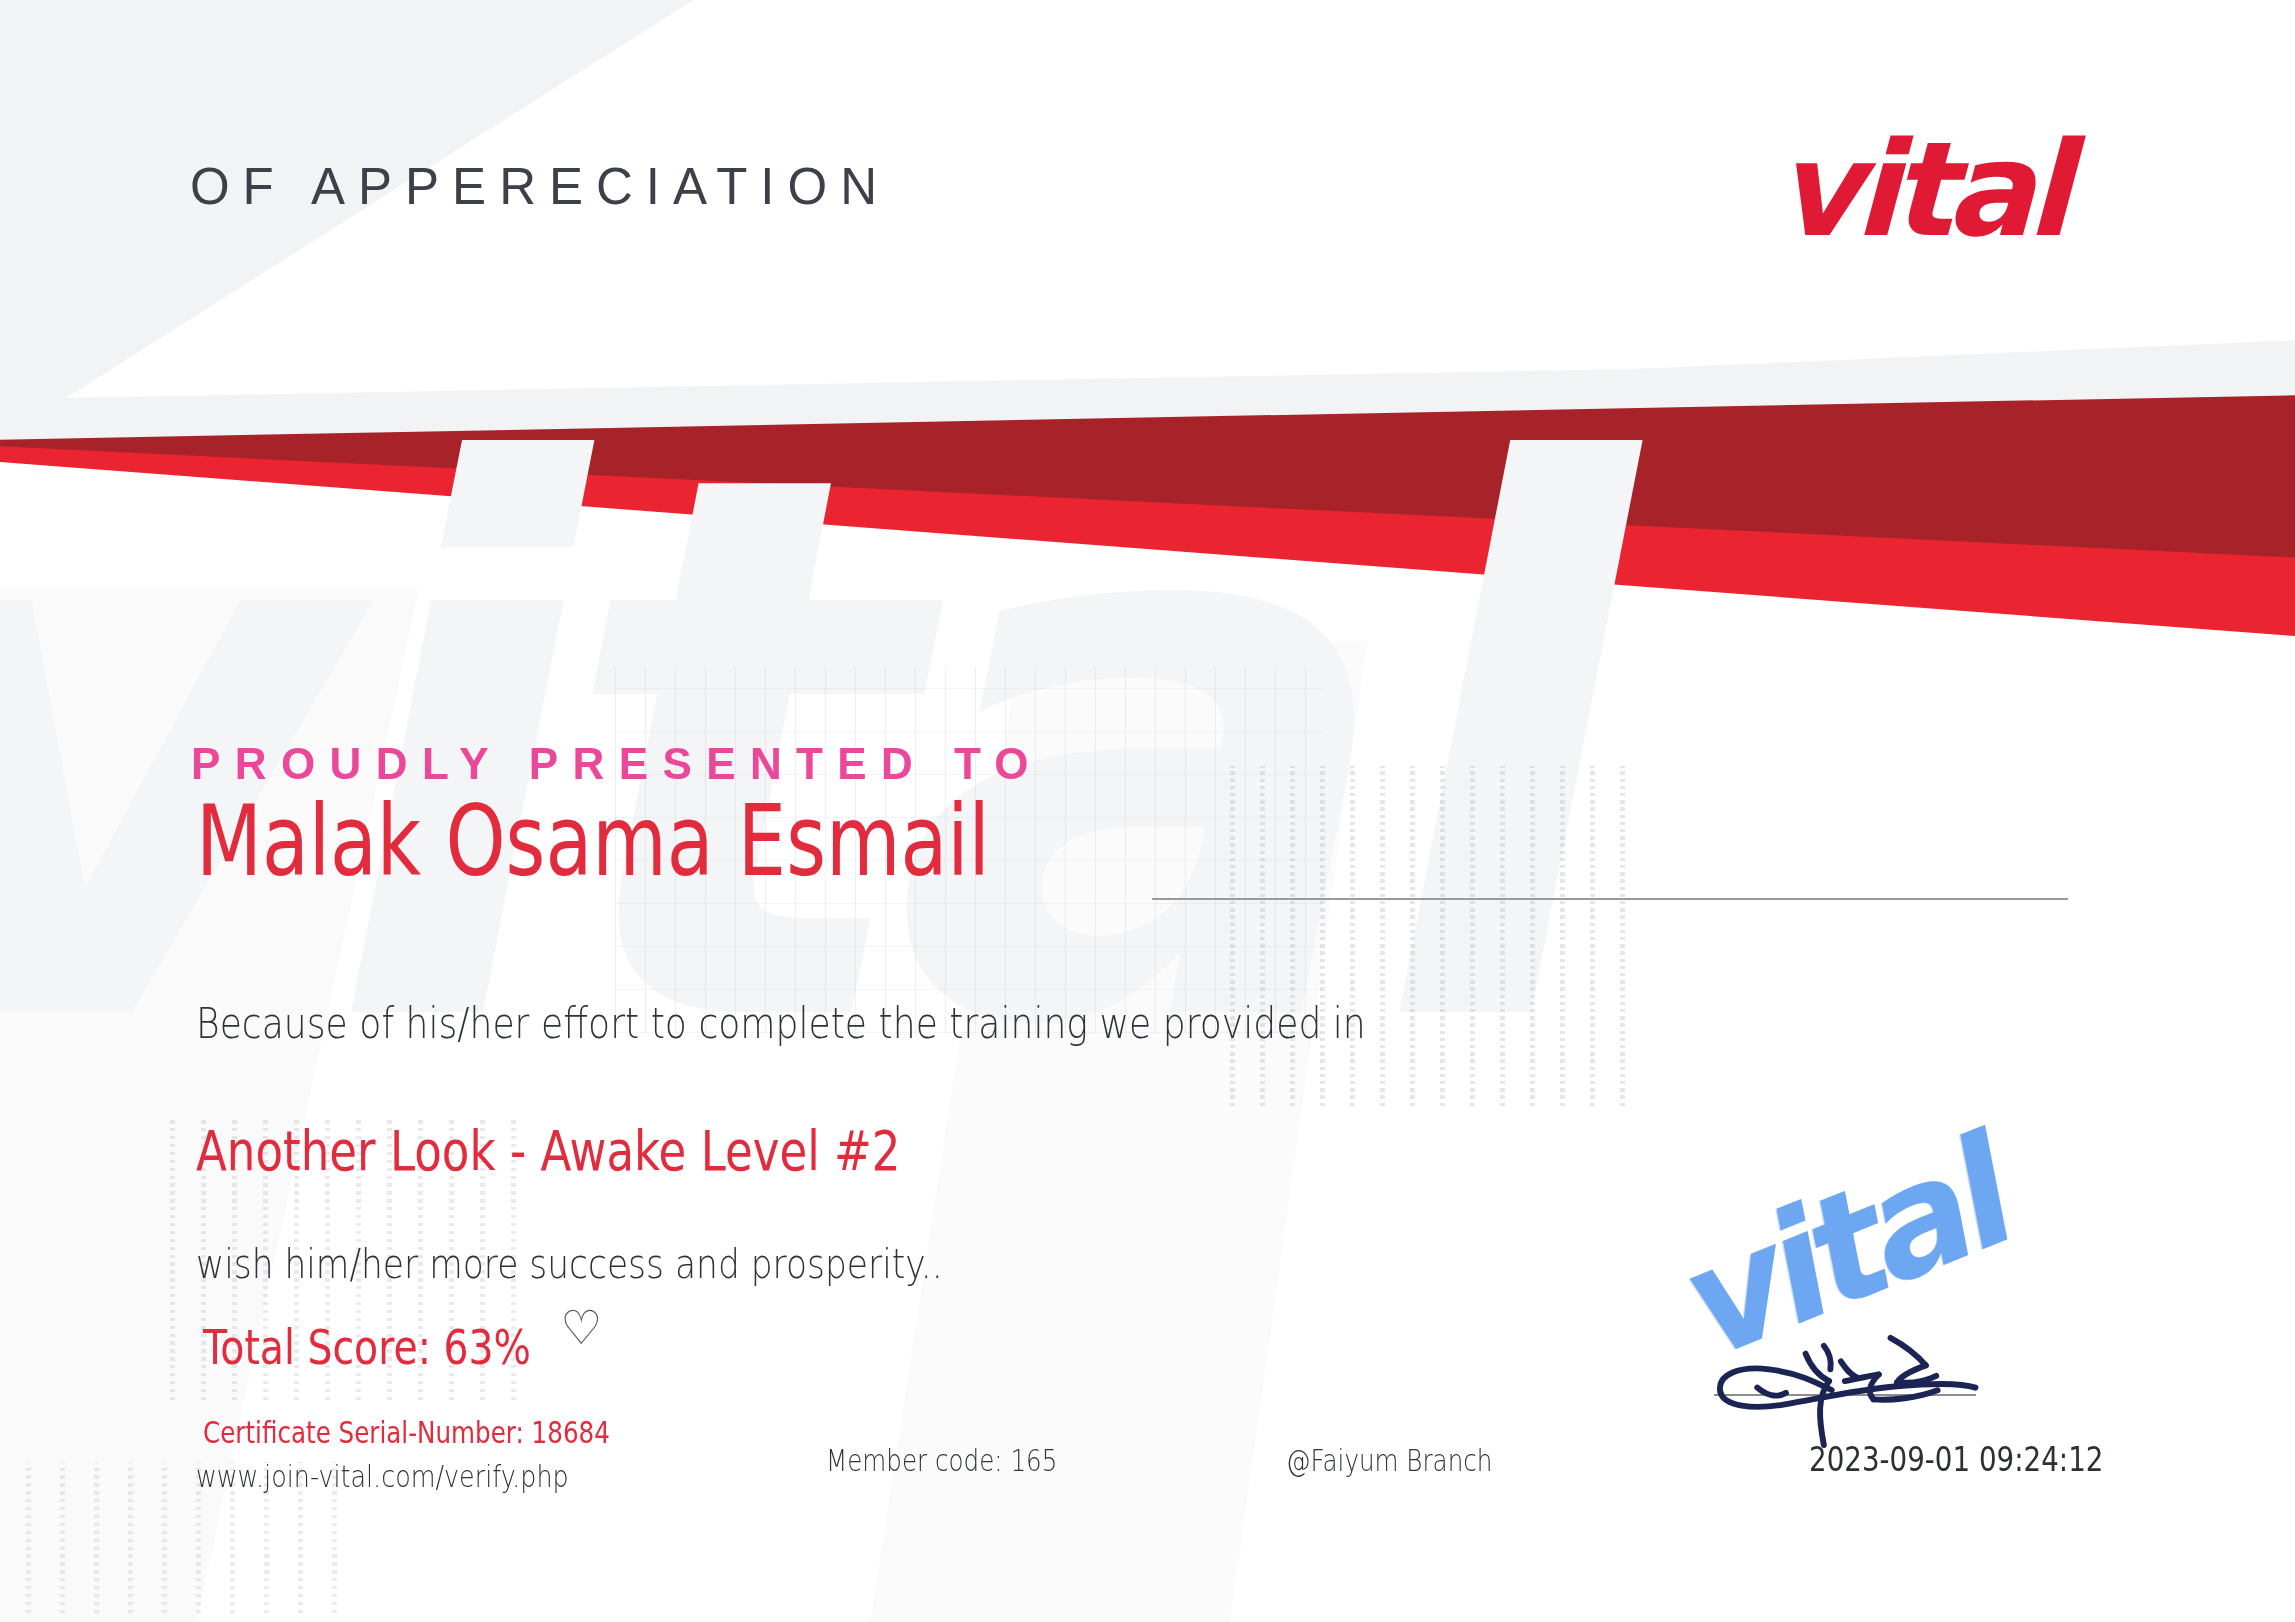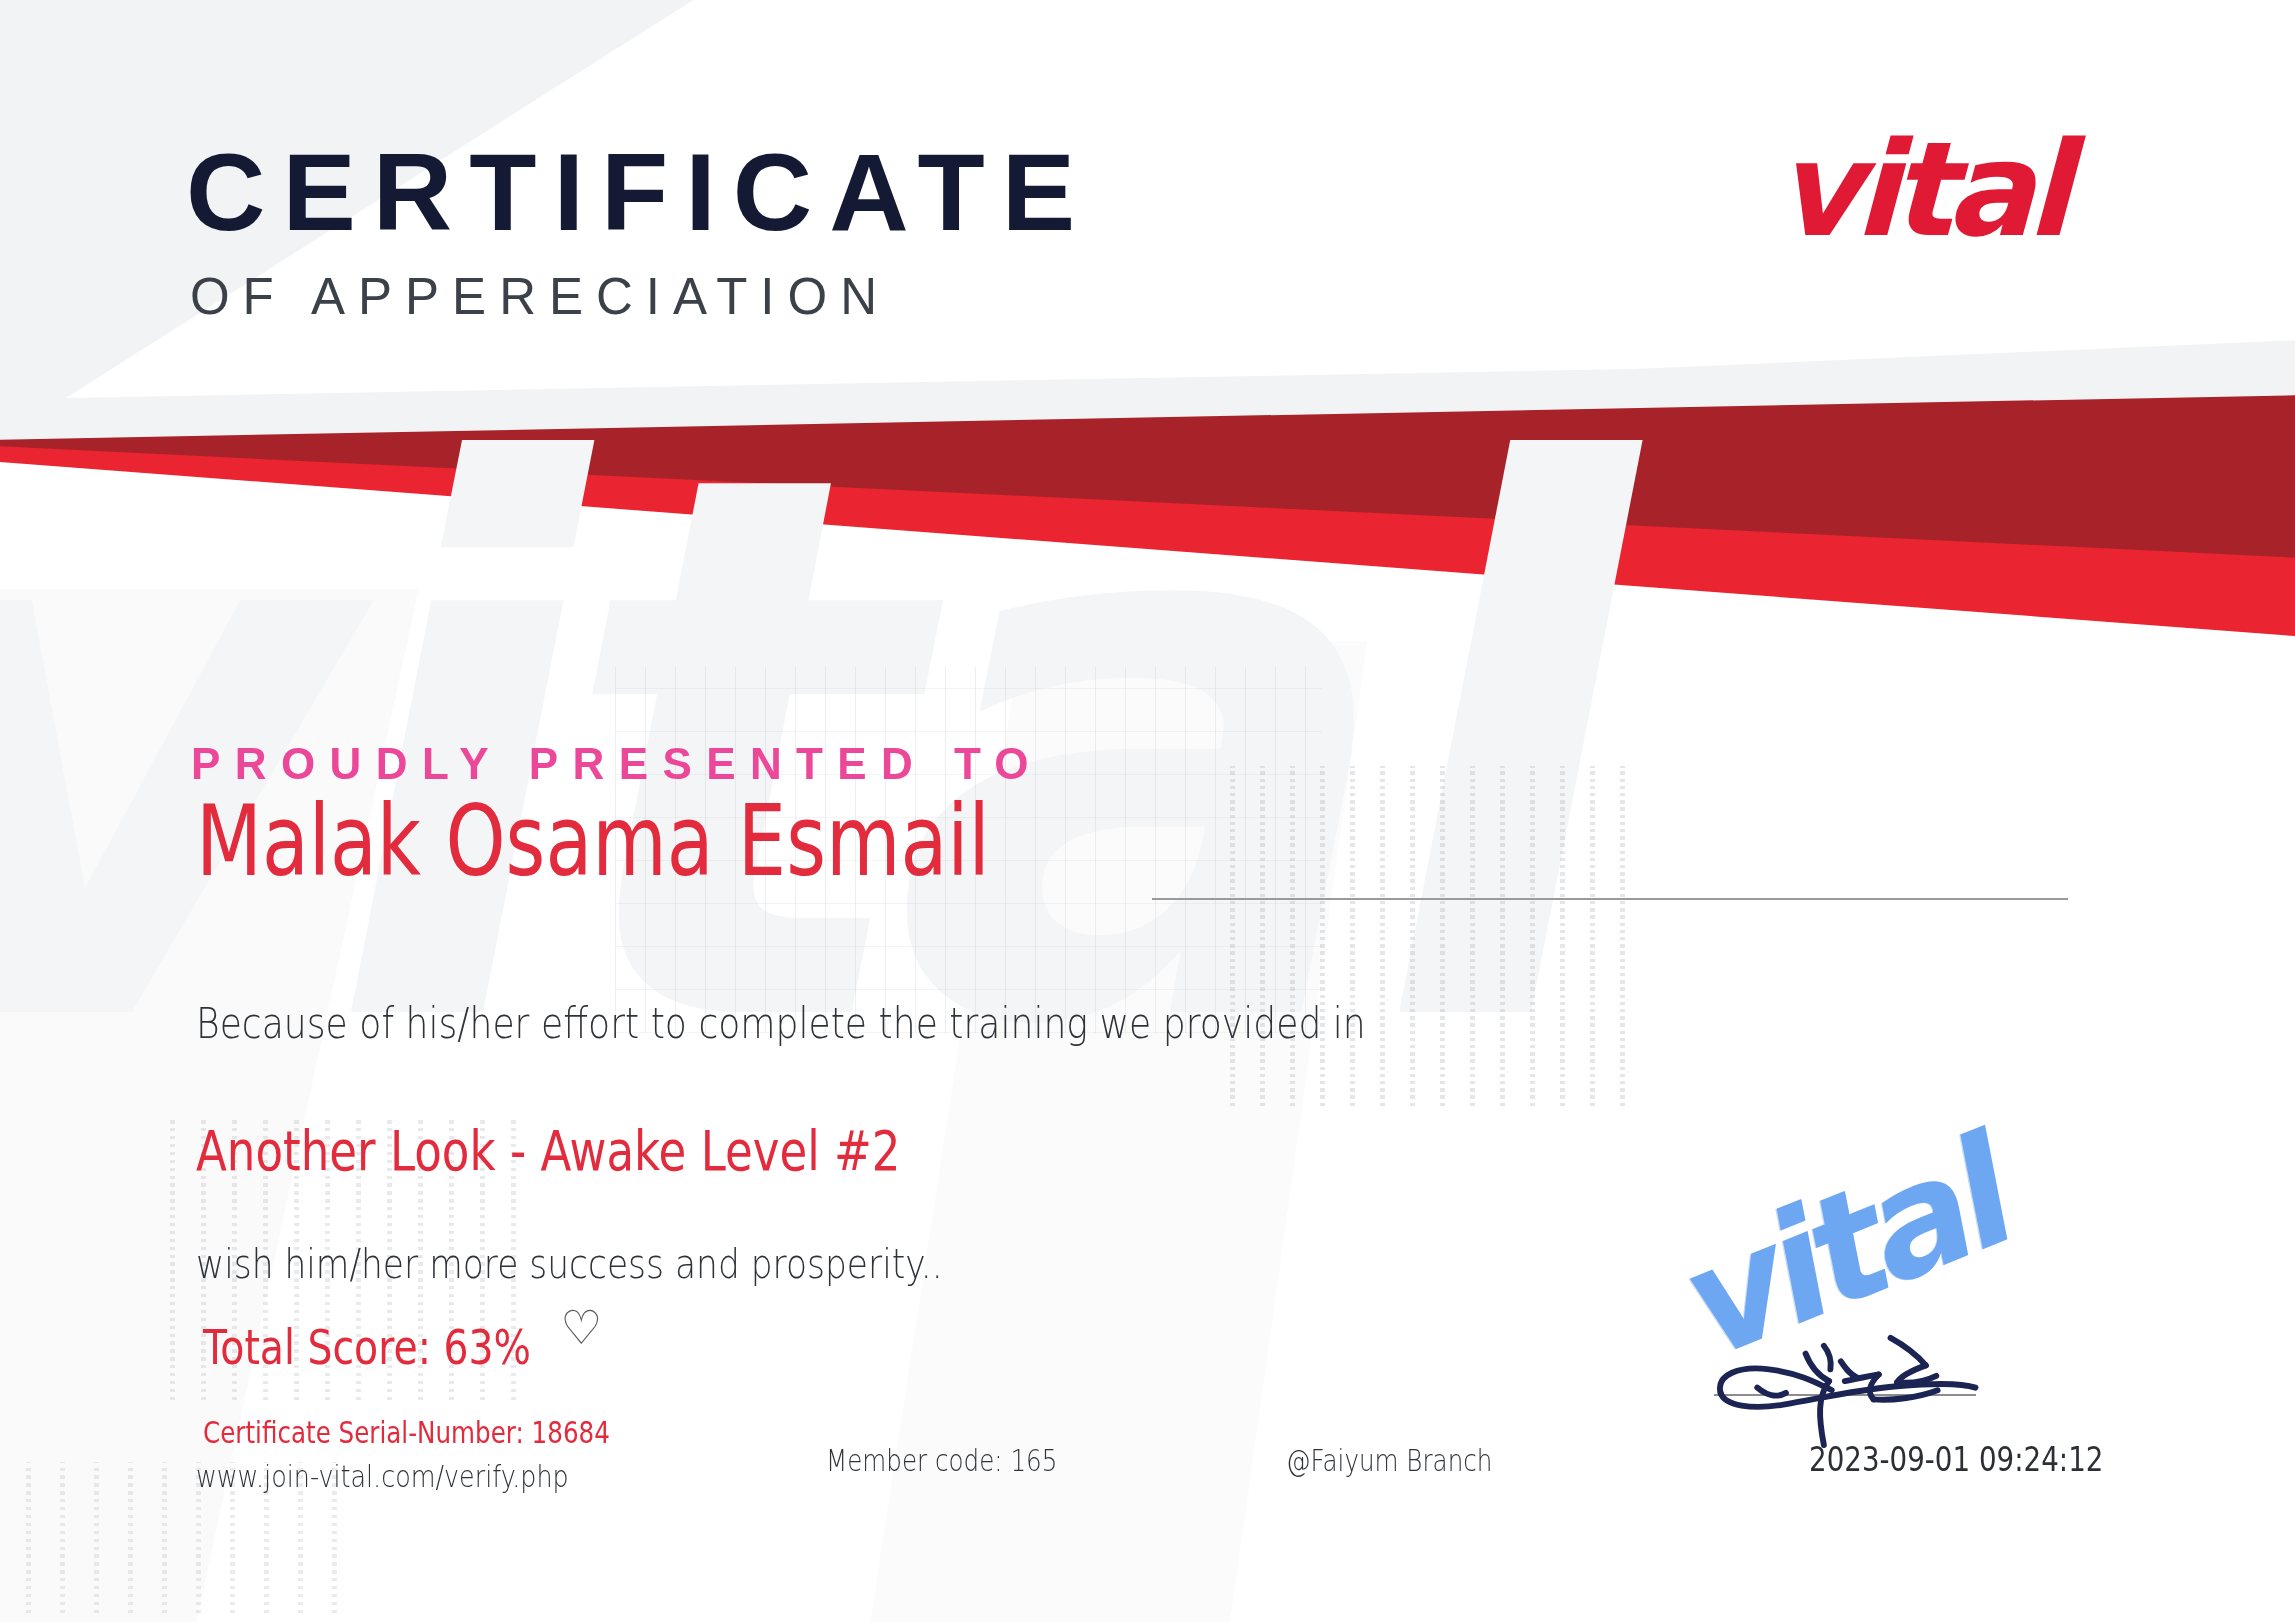--- a/index.html
+++ b/index.html
@@ -384,21 +384,20 @@
   </svg>
 
   <div class="watermark">vital</div>
 
   <div class="grid-texture"></div>
   <div class="dot-texture-a"></div>
   <div class="dot-texture-b"></div>
   <div class="dot-texture-c"></div>
 
   <div class="header-title-wrap">
-    <div class="cert-title">CERTIFICATE</div>
     <div class="cert-subtitle">OF APPERECIATION</div>
   </div>
 
   <div class="brand-logo">vital</div>
 
   <div class="presented-to">PROUDLY PRESENTED TO</div>
   <div class="recipient-name">Malak Osama Esmail</div>
   <div class="name-rule"></div>
 
   <div class="body-line1">Because of his/her effort to complete the training we provided in</div>

